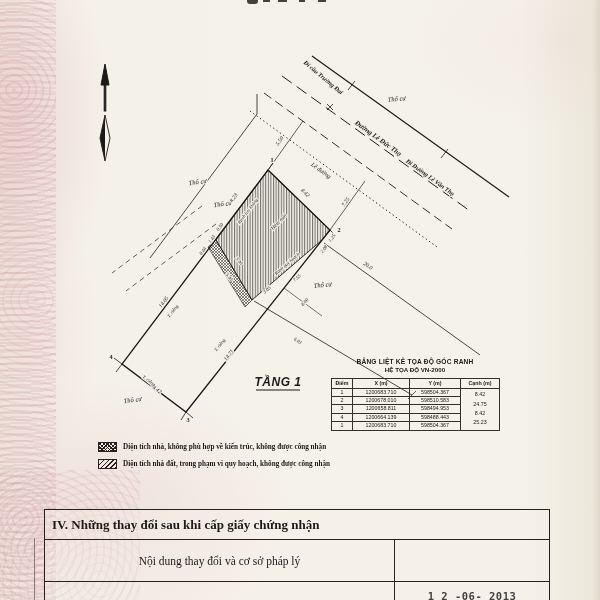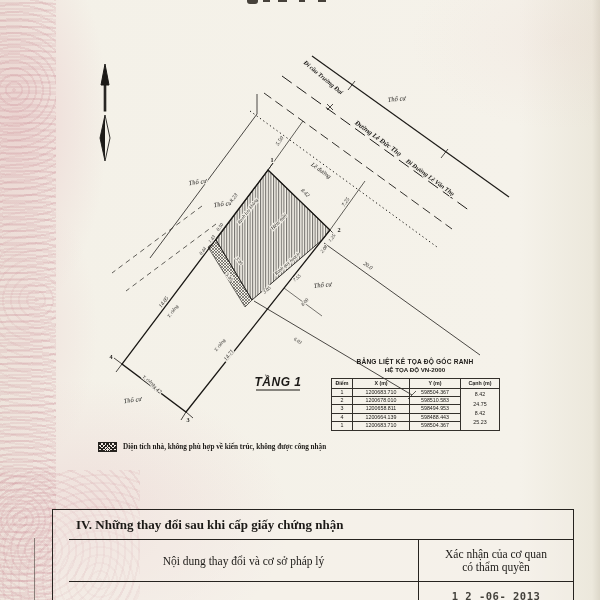--- a/index.html
+++ b/index.html
@@ -57,22 +57,22 @@
   .legend{position:absolute;left:98px;top:442px;}
   .legrow{display:flex;align-items:center;margin-bottom:7px;}
   .sw{width:17px;height:8px;border:1px solid #26231f;margin-right:6px;flex:0 0 auto;}
   .sw1{background:
       repeating-linear-gradient(45deg,#26231f 0 1px,transparent 1px 2.6px),
       repeating-linear-gradient(-45deg,#26231f 0 1px,transparent 1px 2.6px);}
   .sw2{background:repeating-linear-gradient(-45deg,#26231f 0 1px,transparent 1px 3.4px);}
   .legrow span{font-size:7.2px;font-weight:600;white-space:nowrap;}
 
   
-  .sec4{position:absolute;left:52px;top:509px;width:504px;height:91px;
-        border:1.3px solid #26231f;border-bottom:none;background:rgba(245,242,234,.35);padding-left:16px;}
+  .sec4{position:absolute;left:44px;top:509px;width:504px;height:91px;
+        border:1.3px solid #26231f;border-bottom:none;background:rgba(245,242,234,.35);}
   .sec4 .hd{height:29px;border-bottom:1.3px solid #26231f;display:flex;align-items:center;
             padding-left:7px;font-size:13px;font-weight:bold;}
   .sec4 .cols{display:flex;height:41px;border-bottom:1.3px solid #26231f;}
   .sec4 .cL{width:349px;border-right:1.3px solid #26231f;display:flex;align-items:center;justify-content:center;font-size:11.5px;}
   .sec4 .cR{flex:1;display:flex;flex-direction:column;align-items:center;justify-content:center;font-size:11.5px;line-height:13px;}
   .sec4 .body{display:flex;height:21px;}
   .sec4 .bL{width:349px;border-right:1.3px solid #26231f;}
   .sec4 .bR{flex:1;display:flex;align-items:flex-end;justify-content:center;}
   .stamp{font-family:"DejaVu Sans Mono",monospace;font-size:10.5px;font-weight:bold;
          letter-spacing:.5px;color:#2b2924;opacity:.88;padding-bottom:1px;}
@@ -247,31 +247,31 @@
       </tr>
     </tbody>
       </table>
   </div>
 
   <div class="legend">
     <div class="legrow">
       <div class="sw sw1"></div>
       <span>Diện tích nhà, không phù hợp về kiến trúc, không được công nhận</span>
     </div>
+    <div class="legrow">
+      <div class="sw sw2"></div>
+      <span>Diện tích nhà đất, trong phạm vi quy hoạch, không được công nhận</span>
+    </div>
   </div>
 
   <div class="pageline"></div>
   <div class="sec4">
     <div class="hd">IV. Những thay đổi sau khi cấp giấy chứng nhận</div>
     <div class="cols">
       <div class="cL">Nội dung thay đổi và cơ sở pháp lý</div>
-      <div class="cR">
-        <div>Xác nhận của cơ quan</div>
-        <div>có thẩm quyền</div>
-      </div>
     </div>
     <div class="body">
       <div class="bL"></div>
       <div class="bR">
         <div class="stamp">1 2 -06- 2013</div>
       </div>
     </div>
   </div>
 </div>
 

